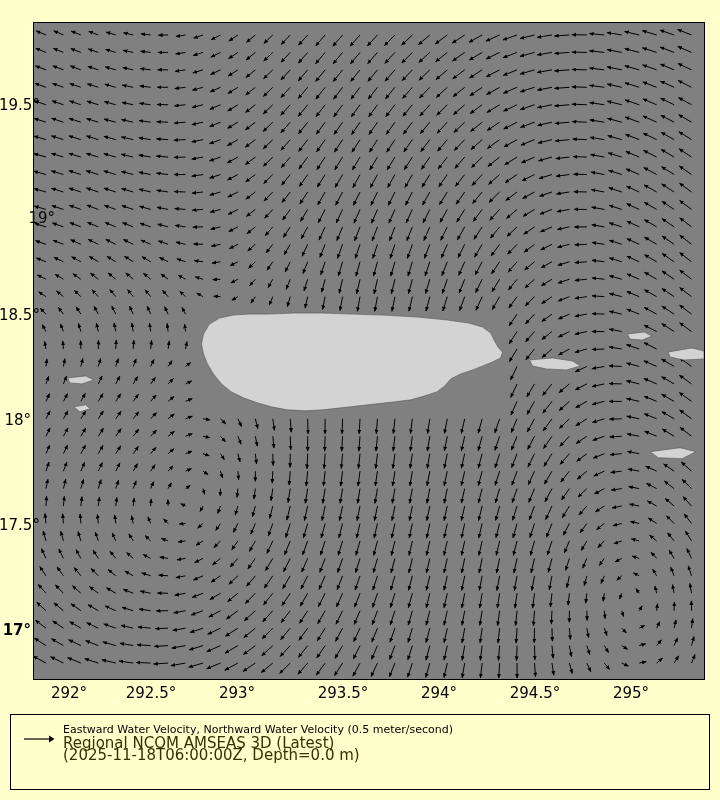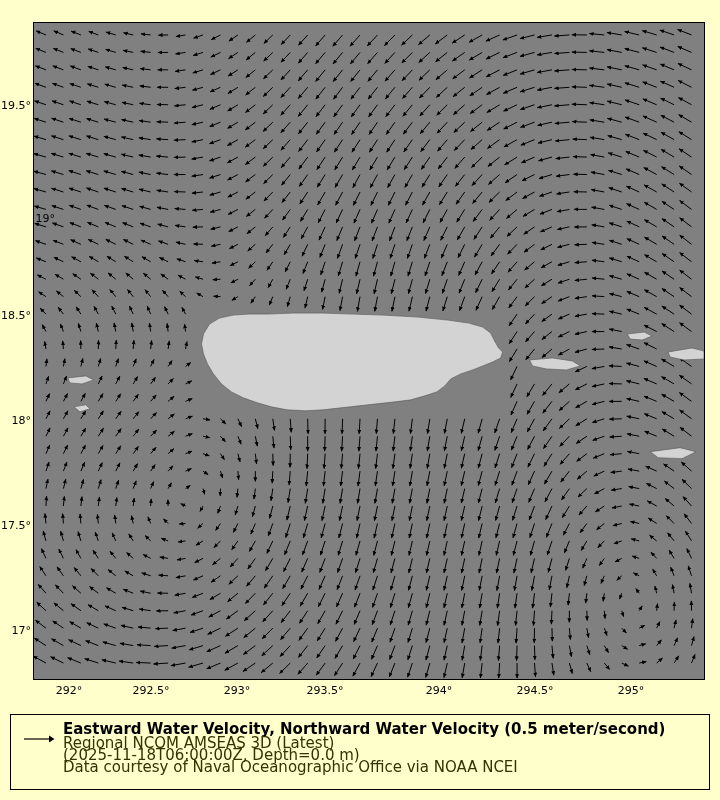--- a/index.html
+++ b/index.html
@@ -42,21 +42,21 @@
   #vector-layer, #land-layer {
     position: absolute;
     left: 0; top: 0;
     width: 100%;
     height: 100%;
   }
 
   
   .tick-label {
     position: absolute;
-    font-size: 11px;
+    font-size: 15px;
     color: #000;
     white-space: nowrap;
   }
   .ytick {
     text-align: right;
     width: 32px;
     left: -34px;
     transform: translateY(-50%);
   }
   .xtick {
@@ -84,22 +84,22 @@
     width: 32px;
     height: 12px;
   }
   #legend-text {
     position: absolute;
     left: 52px;
     top: 8px;
     right: 6px;
   }
   #legend-title {
-    font-size: 15px;
-    font-weight: bold;
+    font-size: 11px;
+    font-weight: normal;
     color: #000;
     line-height: 13px;
     margin-bottom: 1px;
   }
   .legend-sub {
     font-size: 15px;
     color: #333300;
     line-height: 12px;
   }
 </style>
@@ -1420,42 +1420,41 @@
 
         <path d="M636,330 L660,326 L672,329 L672,337 L652,338 L638,335 Z" fill="#d3d3d3" stroke="#555" stroke-width="0.6"></path>
         <path d="M618,430 L648,426 L664,430 L650,437 L626,436 Z" fill="#d3d3d3" stroke="#555" stroke-width="0.6"></path>
 
         <path d="M34,356 L52,354 L60,358 L48,362 L36,361 Z" fill="#d3d3d3" stroke="#555" stroke-width="0.6"></path>
         <path d="M40,385 L52,383 L56,387 L46,390 Z" fill="#d3d3d3" stroke="#555" stroke-width="0.6"></path>
       </svg>
 
     </div>
 
-    <div class="tick-label ytick" style="top:608px;">17°</div>
+    <div class="tick-label ytick" style="top:608px;font-weight:bold;">17°</div>
     <div class="tick-label ytick" style="top:503px;">17.5°</div>
     <div class="tick-label ytick" style="top:398px;">18°</div>
     <div class="tick-label ytick" style="top:293px;">18.5°</div>
     <div class="tick-label ytick" style="top:196px;padding-left:24px;">19°</div>
     <div class="tick-label ytick" style="top:83px;">19.5°</div>
 
     <div class="tick-label xtick" style="left:36px;">292°</div>
     <div class="tick-label xtick" style="left:118px;">292.5°</div>
     <div class="tick-label xtick" style="left:204px;">293°</div>
-    <div class="tick-label xtick" style="left:292px;">293.5°</div>
+    <div class="tick-label xtick" style="left:310px;">293.5°</div>
     <div class="tick-label xtick" style="left:406px;">294°</div>
     <div class="tick-label xtick" style="left:502px;">294.5°</div>
     <div class="tick-label xtick" style="left:598px;">295°</div>
   </div>
 
   <div id="legend">
     <svg id="legend-arrow" viewBox="0 0 32 12">
       <line x1="1" y1="6" x2="26" y2="6" stroke="#000" stroke-width="1.2"></line>
       <path d="M26,2.4 L31.5,6 L26,9.6 z" fill="#000"></path>
     </svg>
     <div id="legend-text">
       <div id="legend-title">Eastward Water Velocity, Northward Water Velocity (0.5 meter/second)</div>
       <div class="legend-sub">Regional NCOM AMSEAS 3D (Latest)</div>
       <div class="legend-sub">(2025-11-18T06:00:00Z, Depth=0.0 m)</div>
-      <div class="legend-sub">Data courtesy of Naval Oceanographic Office via NOAA NCEI</div>
     </div>
   </div>
 
 </div>
 
 </body></html>

